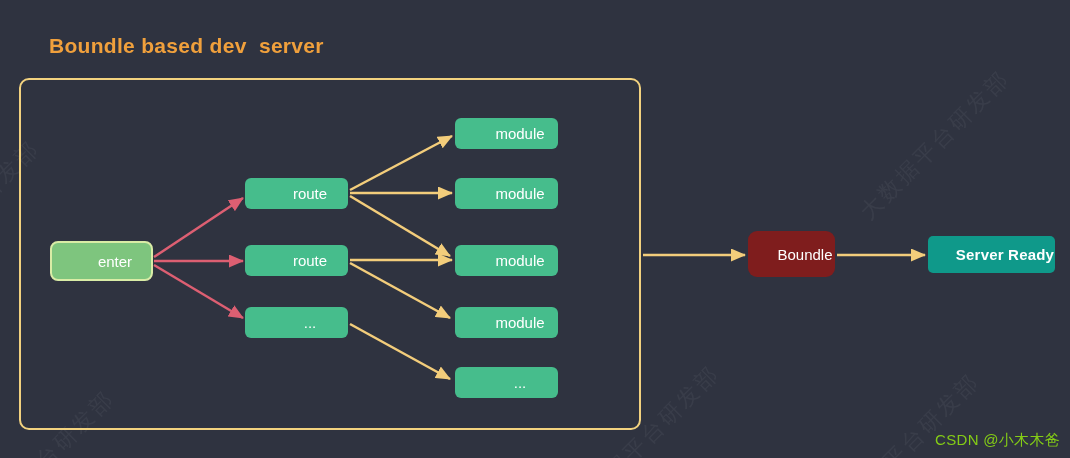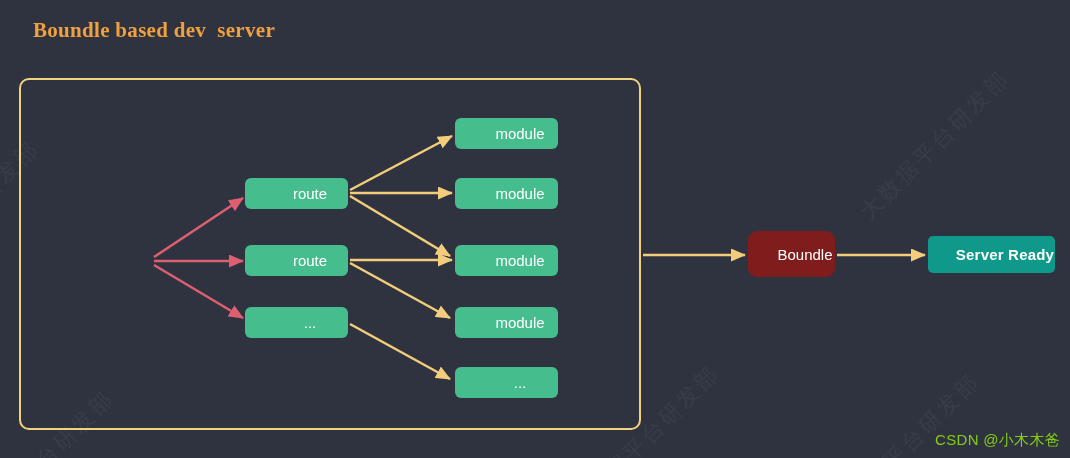--- a/index.html
+++ b/index.html
@@ -4,23 +4,23 @@
 <style>
   html,body{margin:0;padding:0;background:#2f3340;}
   .stage{
     position:relative;
     width:1070px;height:458px;
     background:#2f3340;
     overflow:hidden;
     font-family:"Liberation Sans", sans-serif;
   }
   .page-title{
-    position:absolute;left:33px;top:18px;margin:0;
+    position:absolute;left:33px;top:18px;margin:16px;
     font-size:21px;font-weight:700;color:#f0a03c;
-    white-space:pre;letter-spacing:0.3px;font-family:Liberation Serif, serif;
+    white-space:pre;letter-spacing:0.3px;
   }
   .flow-border{
     position:absolute;left:19px;top:78px;width:622px;height:352px;
     border:2px solid #f2d27f;border-radius:10px;
     box-sizing:border-box;
   }
   #edges{position:absolute;left:0;top:0;width:1070px;height:458px;pointer-events:none;}
   .edge-pink{stroke:#dd5f72;stroke-width:2.5;}
   .edge-yellow{stroke:#f3cd7b;stroke-width:2.5;}
   .node{
@@ -76,20 +76,23 @@
       <line x1="350" y1="190" x2="452" y2="136" class="edge-yellow" marker-end="url(#arrow-yellow)"></line>
       <line x1="350" y1="193" x2="452" y2="193" class="edge-yellow" marker-end="url(#arrow-yellow)"></line>
       <line x1="350" y1="196" x2="450" y2="256" class="edge-yellow" marker-end="url(#arrow-yellow)"></line>
       <line x1="350" y1="260" x2="452" y2="260" class="edge-yellow" marker-end="url(#arrow-yellow)"></line>
       <line x1="350" y1="263" x2="450" y2="318" class="edge-yellow" marker-end="url(#arrow-yellow)"></line>
       <line x1="350" y1="324" x2="450" y2="379" class="edge-yellow" marker-end="url(#arrow-yellow)"></line>
       <line x1="643" y1="255" x2="745" y2="255" class="edge-yellow" marker-end="url(#arrow-yellow)"></line>
       <line x1="837" y1="255" x2="925" y2="255" class="edge-yellow" marker-end="url(#arrow-yellow)"></line>
     </svg>
 
+  <div class="node node-enter" style="left: 50px; top: 241px; width: 103px; height: 40px;">
+      <span>enter</span>
+    </div>
   <div class="node node-green" style="left: 245px; top: 178px; width: 103px; height: 31px;">
       <span>route</span>
     </div>
   <div class="node node-green" style="left: 245px; top: 245px; width: 103px; height: 31px;">
       <span>route</span>
     </div>
   <div class="node node-green" style="left: 245px; top: 307px; width: 103px; height: 31px;">
       <span>...</span>
     </div>
   <div class="node node-green" style="left: 455px; top: 118px; width: 103px; height: 31px;">

